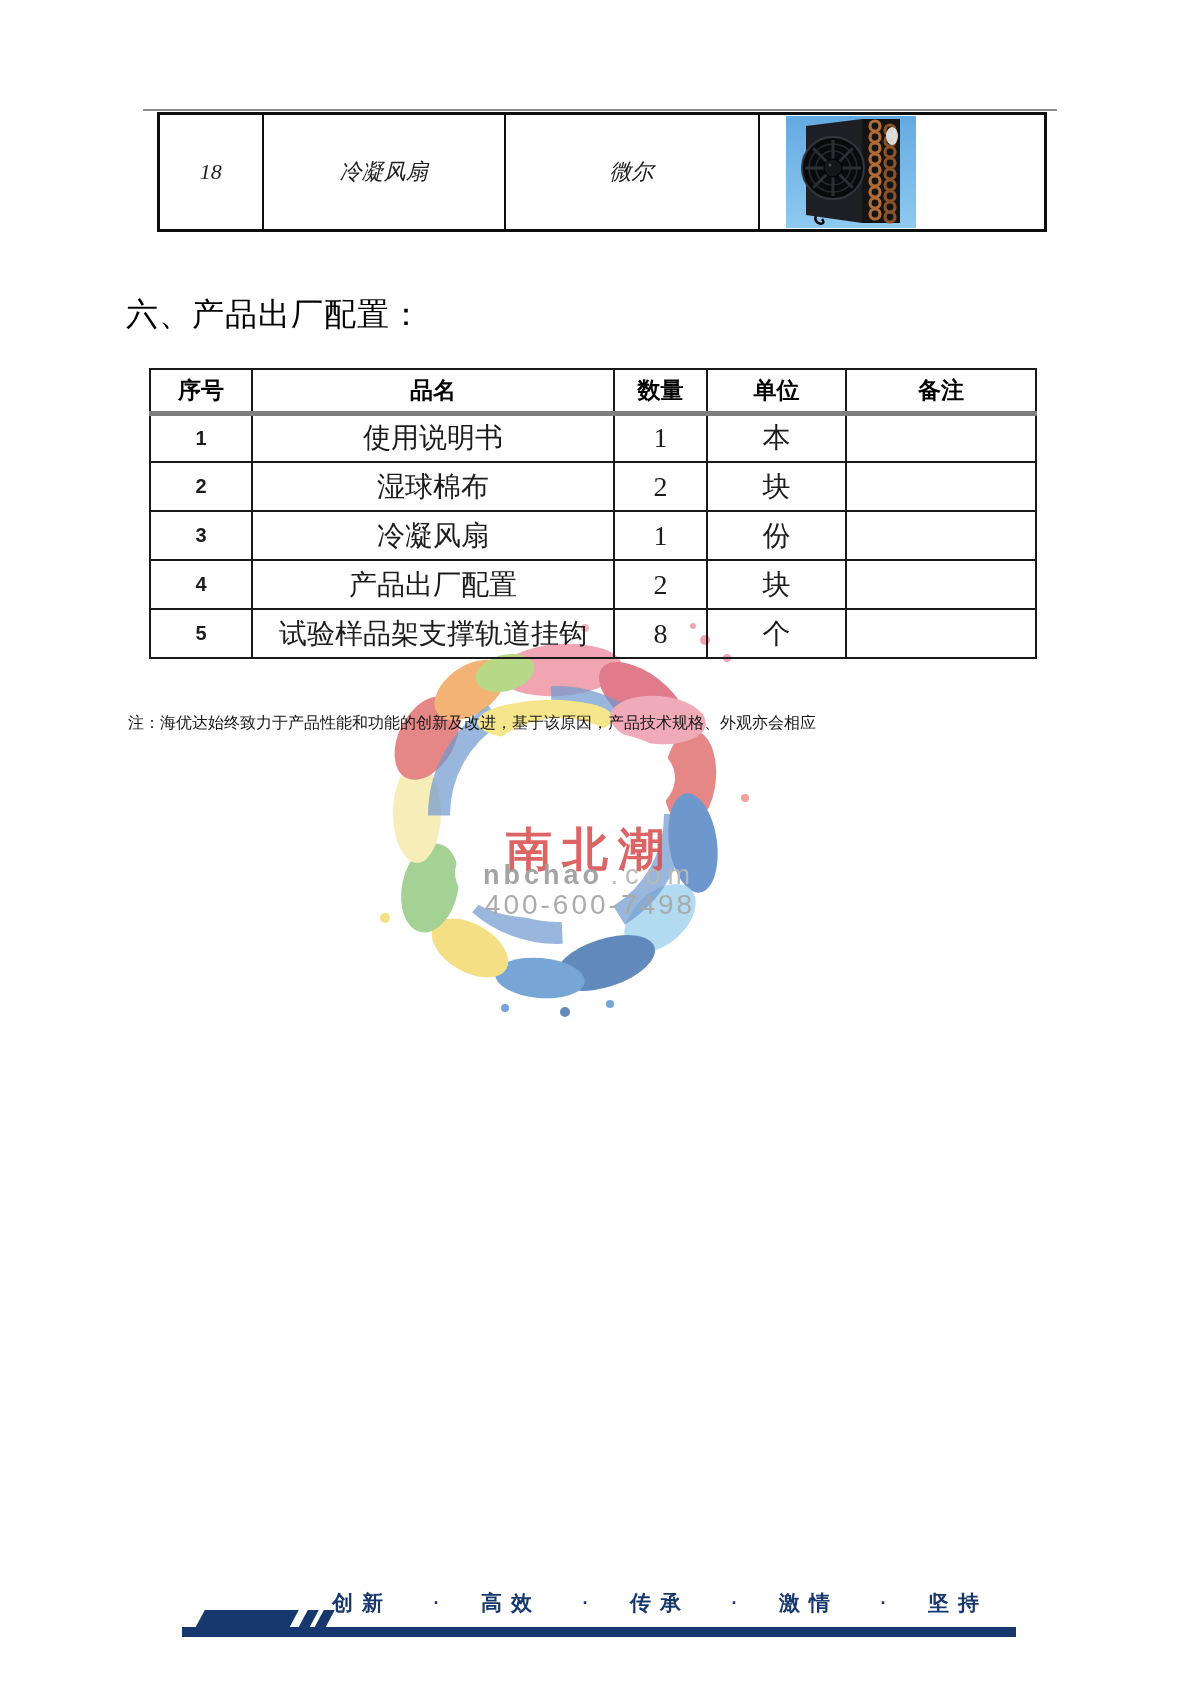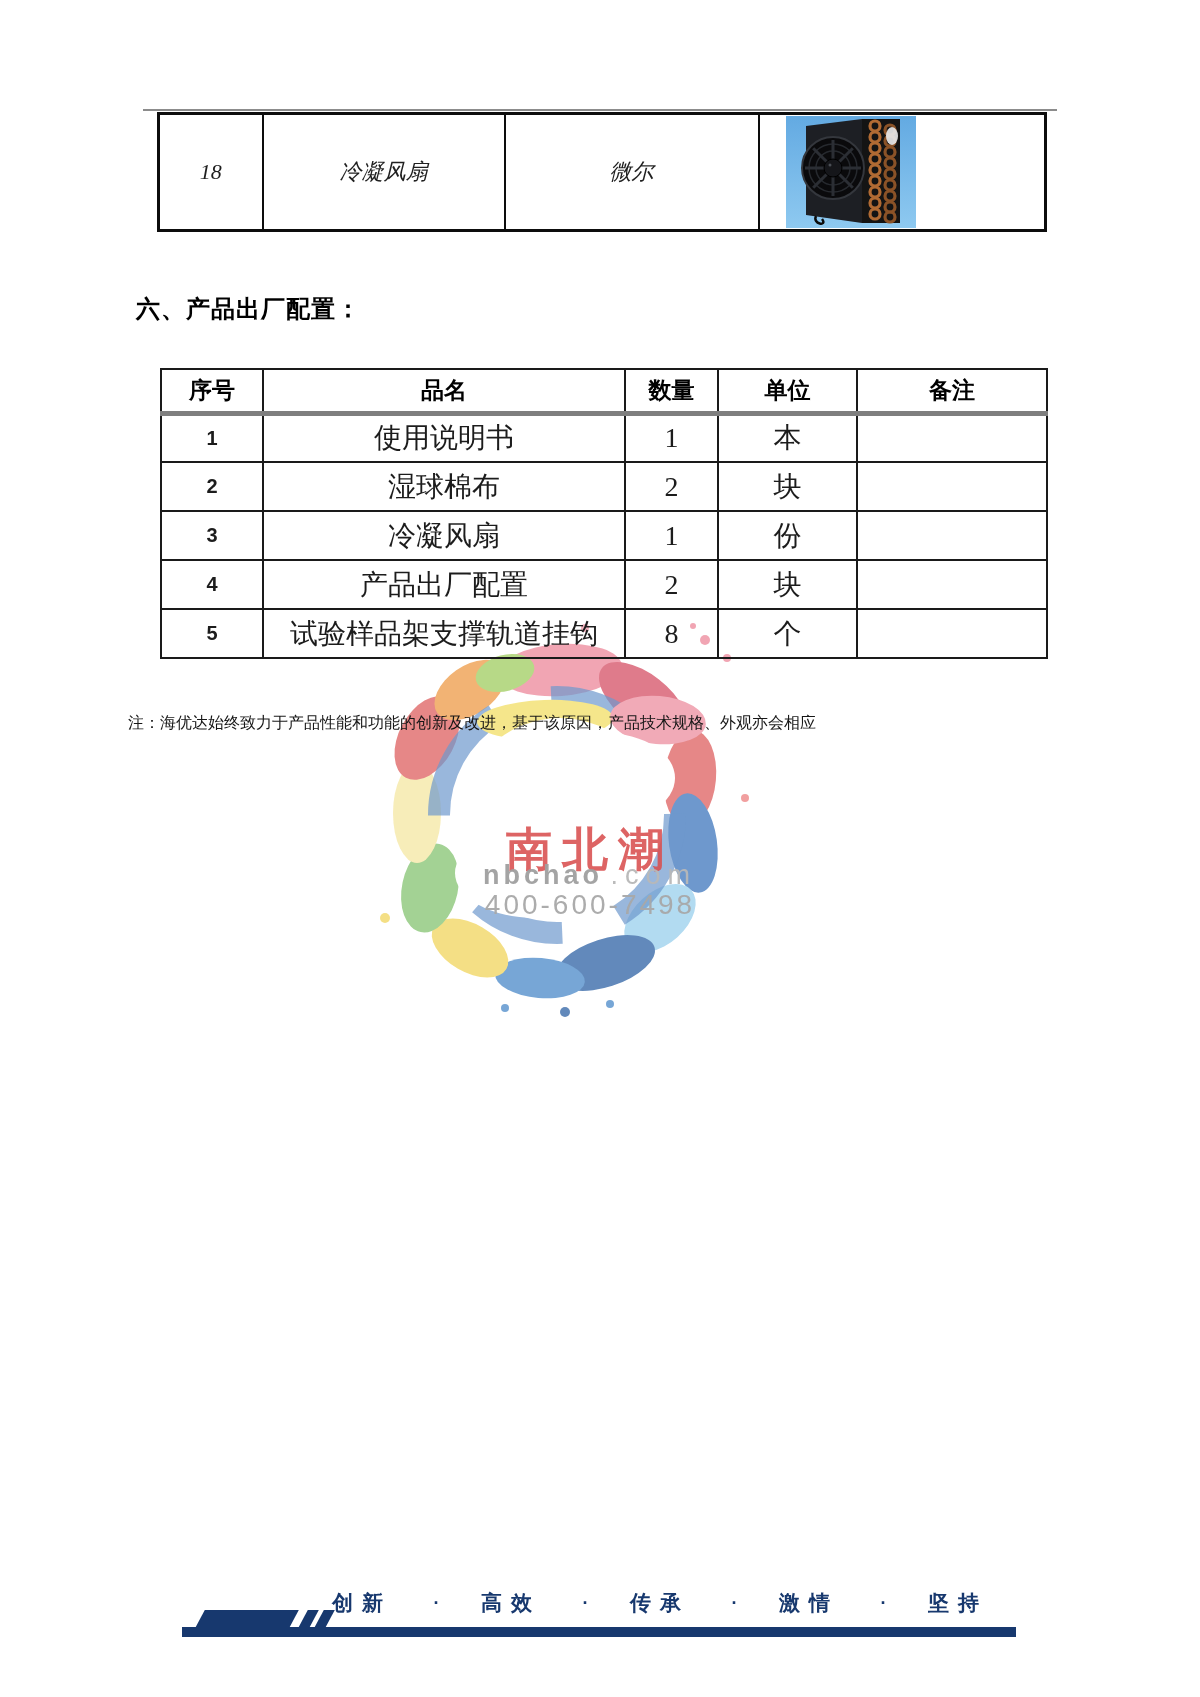--- a/index.html
+++ b/index.html
@@ -13,25 +13,25 @@
   
   .top-rule { left:143px; top:109px; width:914px; height:2px; background:#8c8c8c; z-index:2; }
   .cont-table { left:157px; top:112px; width:887px; height:120px; border-collapse:collapse; table-layout:fixed; z-index:2; }
   .cont-table td { border:2px solid #0d0d0d; text-align:center; vertical-align:middle;
                    font-size:22px; color:#1f1f1f;font-style:italic; }
   .cont-table { border:3px solid #0d0d0d; }
   .photo-cell { text-align:left !important; }
   .fan-photo { display:block; margin-left:26px; }
 
   
-  .section-title { left:136px; top:293px; font-family:"Liberation Sans","DejaVu Sans",sans-serif;
-                   font-weight:bold; font-size:24px; color:#000; z-index:2; letter-spacing:1px; }
-
-  
-  .config-table { left:160px; top:368px; width:886px; border-collapse:collapse; table-layout:fixed; z-index:2; }
+  .section-title { left:126px; top:293px; font-family:"Liberation Sans","DejaVu Sans",sans-serif;
+                   font-weight:normal; font-size:32px; color:#000; z-index:2; letter-spacing:1px; }
+
+  
+  .config-table { left:149px; top:368px; width:886px; border-collapse:collapse; table-layout:fixed; z-index:2; }
   .config-table td, .config-table th { border:2px solid #1a1a1a; text-align:center; vertical-align:middle; background:transparent; }
   .config-table th { height:44px; font-size:23px; font-weight:bold; color:#000;
                      border-bottom:5px solid #7f7f7f; }
   .config-table td { height:49px; font-size:28px; color:#1c1c1c; }
   .config-table td.cell-no { font-family:"Liberation Sans","DejaVu Sans",sans-serif; font-weight:bold; font-size:20px; }
 
   
   .note { left:128px; top:702px; z-index:2; font-family:"Liberation Sans","DejaVu Sans",sans-serif;
           font-size:16px; color:#161616; line-height:42px; }
   .note .line { white-space:nowrap; }

